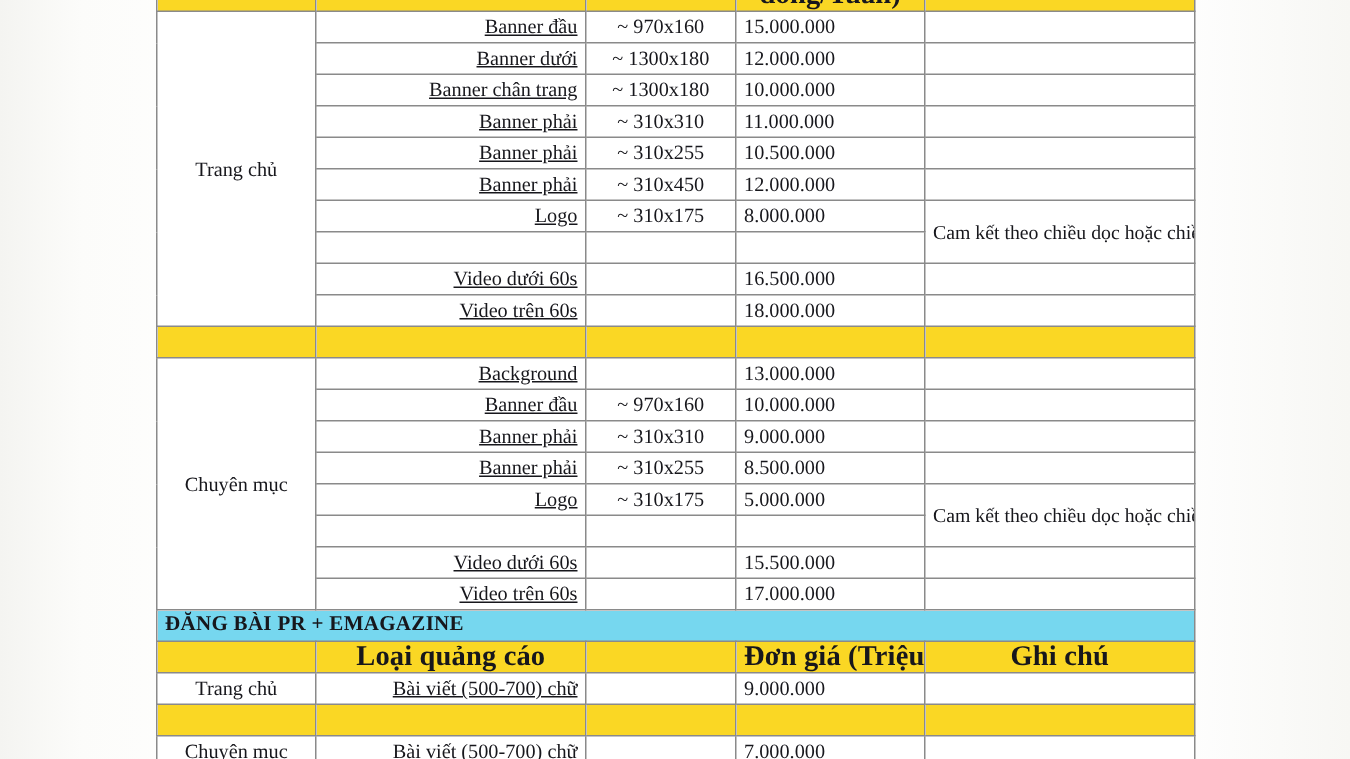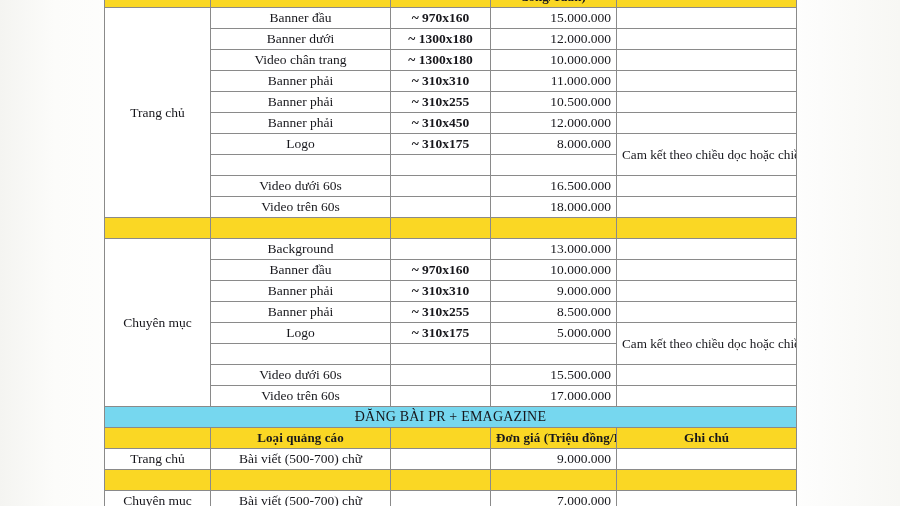--- a/index.html
+++ b/index.html
@@ -39,38 +39,38 @@
   col.c1{width:106px}
   col.c2{width:180px}
   col.c3{width:100px}
   col.c4{width:126px}
   col.c5{width:180px}
 
   .yellow{background:#fad724 !important;}
   .blue{background:#76d7ef !important;}
   .hdr{
     font-weight:bold;text-align:center;
-    font-size:13px;letter-spacing:.1px;
+    font-size:19px;letter-spacing:.1px;
     white-space:normal;line-height:1.08;
   }
-  .lft{text-align:center;}
+  .lft{text-align:right;text-decoration:underline;}
   .rowcat{font-weight:normal;text-align:center;background:#ffffff;}
   .sep{height:21px;}
   .sep td{height:21px;padding:0;}
   .tall{height:38px;vertical-align:top;padding-top:2px;}
   .note{
     white-space:normal;line-height:1.14;font-size:13.2px;
     text-align:left;vertical-align:top;padding-top:2px;
   }
-  .price{text-align:right;}
-  .size{text-align:center;font-weight:bold;}
+  .price{text-align:left;}
+  .size{text-align:center;}
   .gap{height:14px;}
   .gap td{height:14px;padding:0;}
   .banner-title{
-    font-weight:normal;text-align:center;font-size:14px;letter-spacing:.2px;
+    font-weight:bold;font-size:14px;letter-spacing:.2px;
   }
   .hdr2{white-space:normal;}
 </style>
 </head>
 <body>
 
 <div id="page">
   <div class="sheet">
 
     <table class="tbl">
@@ -98,21 +98,21 @@
           <td class="price">15.000.000</td>
           <td></td>
         </tr>
         <tr>
           <td class="lft">Banner dưới</td>
           <td class="size">~ 1300x180</td>
           <td class="price">12.000.000</td>
           <td></td>
         </tr>
         <tr>
-          <td class="lft">Video chân trang</td>
+          <td class="lft">Banner chân trang</td>
           <td class="size">~ 1300x180</td>
           <td class="price">10.000.000</td>
           <td></td>
         </tr>
         <tr>
           <td class="lft">Banner phải</td>
           <td class="size">~ 310x310</td>
           <td class="price">11.000.000</td>
           <td></td>
         </tr>

